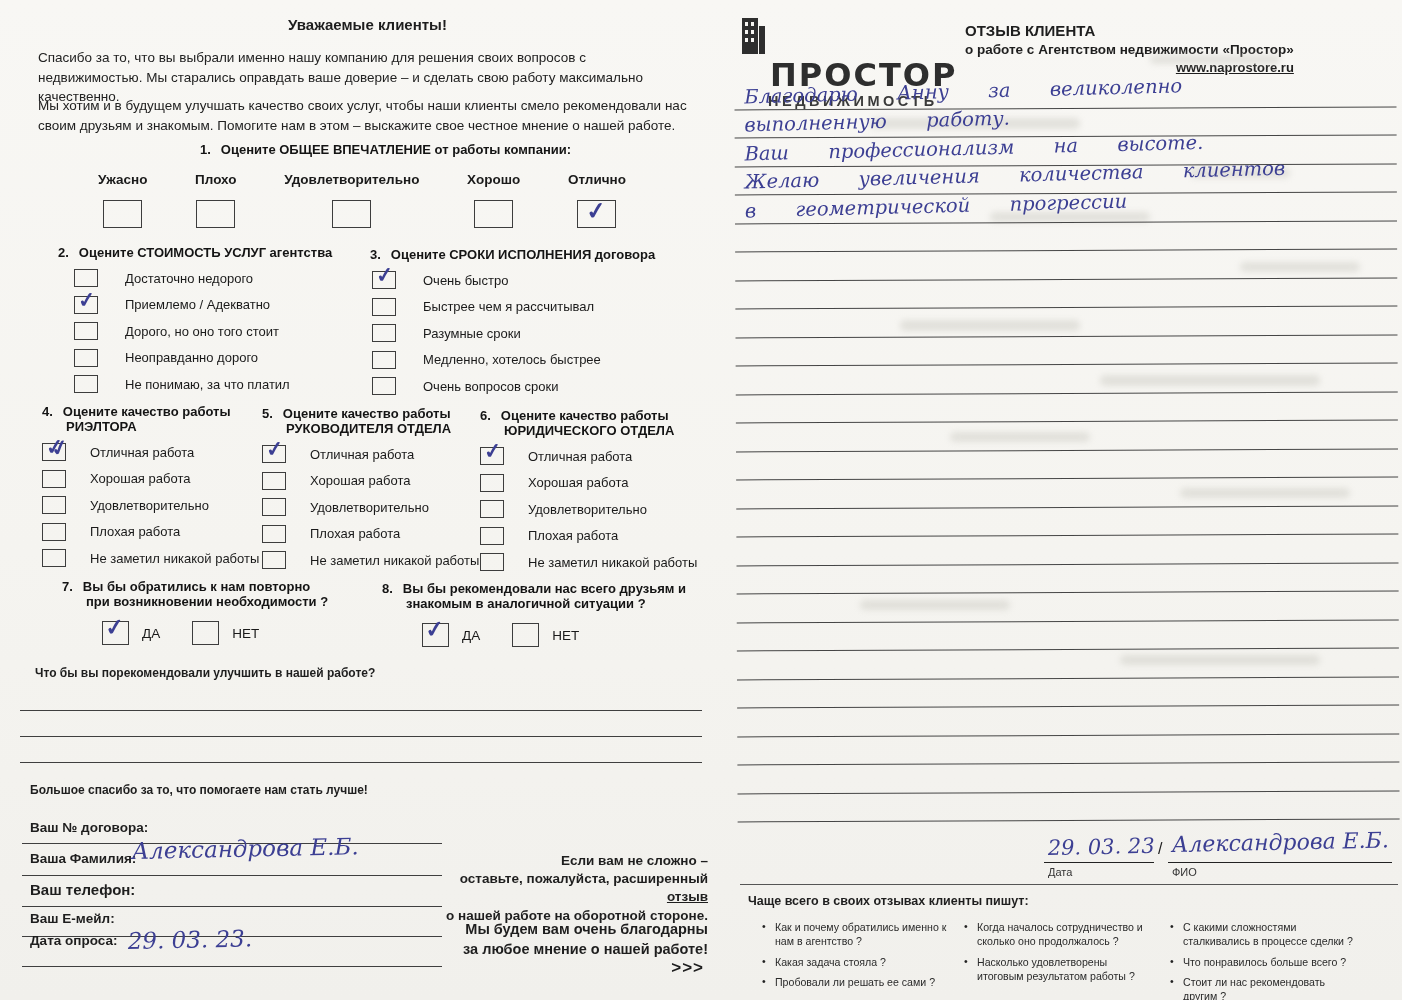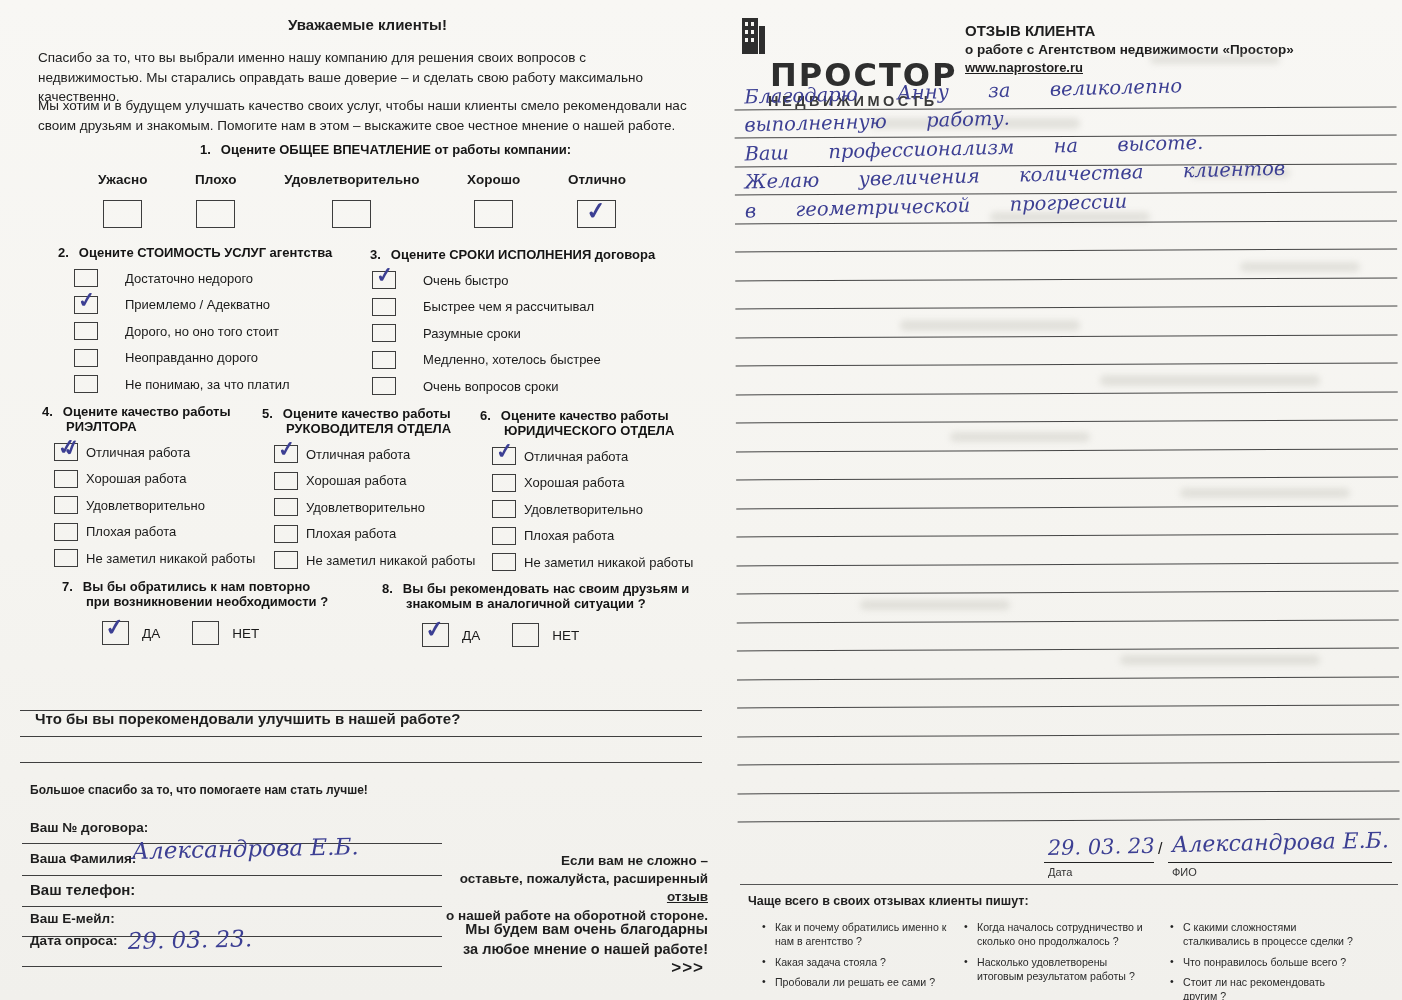--- a/index.html
+++ b/index.html
@@ -35,21 +35,21 @@
   .q1-opts{display:flex;justify-content:space-between;align-items:flex-start;}
   .q1-opts .opt{flex-direction:column;align-items:center;gap:13px;}
   .q1-opts .opt-label{font-weight:bold;font-size:13.5px;}
   .q1-opts .cb{width:37px;height:26px;order:2;}
   .q1-opts .cb.checked::after{font-size:24px;top:-5px;left:8px;}
 
   
   .vlist .opt{margin-bottom:8.5px;gap:27px;}
   .vlist .cb{width:22px;height:16px;}
   .vlist .cb.checked::after{font-size:21px;top:-10px;left:3px;}
-  .vlist4 .opt{gap:8px;margin-left:12px;}
+  .vlist4 .opt{gap:24px;}
 
   
   .yesno{display:flex;gap:32px;}
   .yesno .opt{gap:13px;}
   .yesno .cb{width:25px;height:22px;}
   .yesno .cb.checked::after{font-size:23px;top:-9px;left:2px;}
   .yesno .opt-label{font-size:13.5px;}
 
   
   .uline{border-top:1.6px solid var(--line);height:0;}
@@ -71,21 +71,21 @@
   
   .fcol{position:absolute;width:190px;}
   .fitem{position:relative;font-size:10.6px;line-height:1.35;color:#2a2a2a;
     padding-left:15px;margin-bottom:6px;}
   .fitem::before{content:"•";position:absolute;left:2px;top:-1px;color:#222;}
 
   
   .smudge{position:absolute;background:#c9c8c0;border-radius:5px;filter:blur(3px);opacity:.45;}
 
   .small-label{font-size:11px;color:#333;}
-  .u{text-decoration:underline;}
+  .u{text-decoration:underline;text-align:right;}
 </style>
 </head>
 <body>
 
 <div id="sheet">
 
   <div class="abs b center" style="left:35px;top:16px;width:665px;font-size:15px;">Уважаемые клиенты!</div>
 
   <div class="abs para" style="left:38px;top:96px;width:652px;">Мы хотим и в будущем улучшать качество своих услуг, чтобы наши клиенты смело рекомендовали нас своим друзьям и знакомым. Помогите нам в этом – выскажите свое честное мнение о нашей работе.</div>
   <div class="abs para" style="left:38px;top:48px;width:648px;">Спасибо за то, что вы выбрали именно нашу компанию для решения своих вопросов с недвижимостью. Мы старались оправдать ваше доверие – и сделать свою работу максимально качественно.</div>
@@ -271,36 +271,36 @@
         </div>
         <div class="opt">
           <div class="cb"></div>
           <span class="opt-label">НЕТ</span>
         </div>
       </div>
   </div>
 
   <div class="abs" style="left:382px;top:581px;">
     <div class="qhead">
-      <span class="qnum">8.</span><span>Вы бы рекомендовать нас своим друзьям и</span>
+      <span class="qnum">8.</span><span>Вы бы рекомендовали нас всего друзьям и</span>
       <div class="sub">знакомым в аналогичной ситуации ?</div>
     </div>
     <div class="yesno" style="margin-top:12px;margin-left:40px;">
         <div class="opt">
           <div class="cb checked"></div>
           <span class="opt-label">ДА</span>
         </div>
         <div class="opt">
           <div class="cb"></div>
           <span class="opt-label">НЕТ</span>
         </div>
       </div>
   </div>
 
-  <div class="abs b" style="left:35px;top:666px;font-size:15px;margin-top:44px;">Что бы вы порекомендовали улучшить в нашей работе?</div>
+  <div class="abs b" style="left:35px;top:666px;font-size:12px;">Что бы вы порекомендовали улучшить в нашей работе?</div>
   <div class="abs uline" style="left:20px;top:710px;width:682px;"></div>
   <div class="abs uline" style="left:20px;top:736px;width:682px;"></div>
   <div class="abs uline" style="left:20px;top:762px;width:682px;"></div>
 
   <div class="abs b" style="left:30px;top:783px;font-size:12px;">Большое спасибо за то, что помогаете нам стать лучше!</div>
 
   <div class="abs b" style="left:30px;top:820px;font-size:13.5px;">Ваш № договора:</div>
   <div class="abs uline" style="left:22px;top:843px;width:420px;"></div>
 
   <div class="abs b" style="left:30px;top:851px;font-size:13.5px;">Ваша Фамилия:</div>

